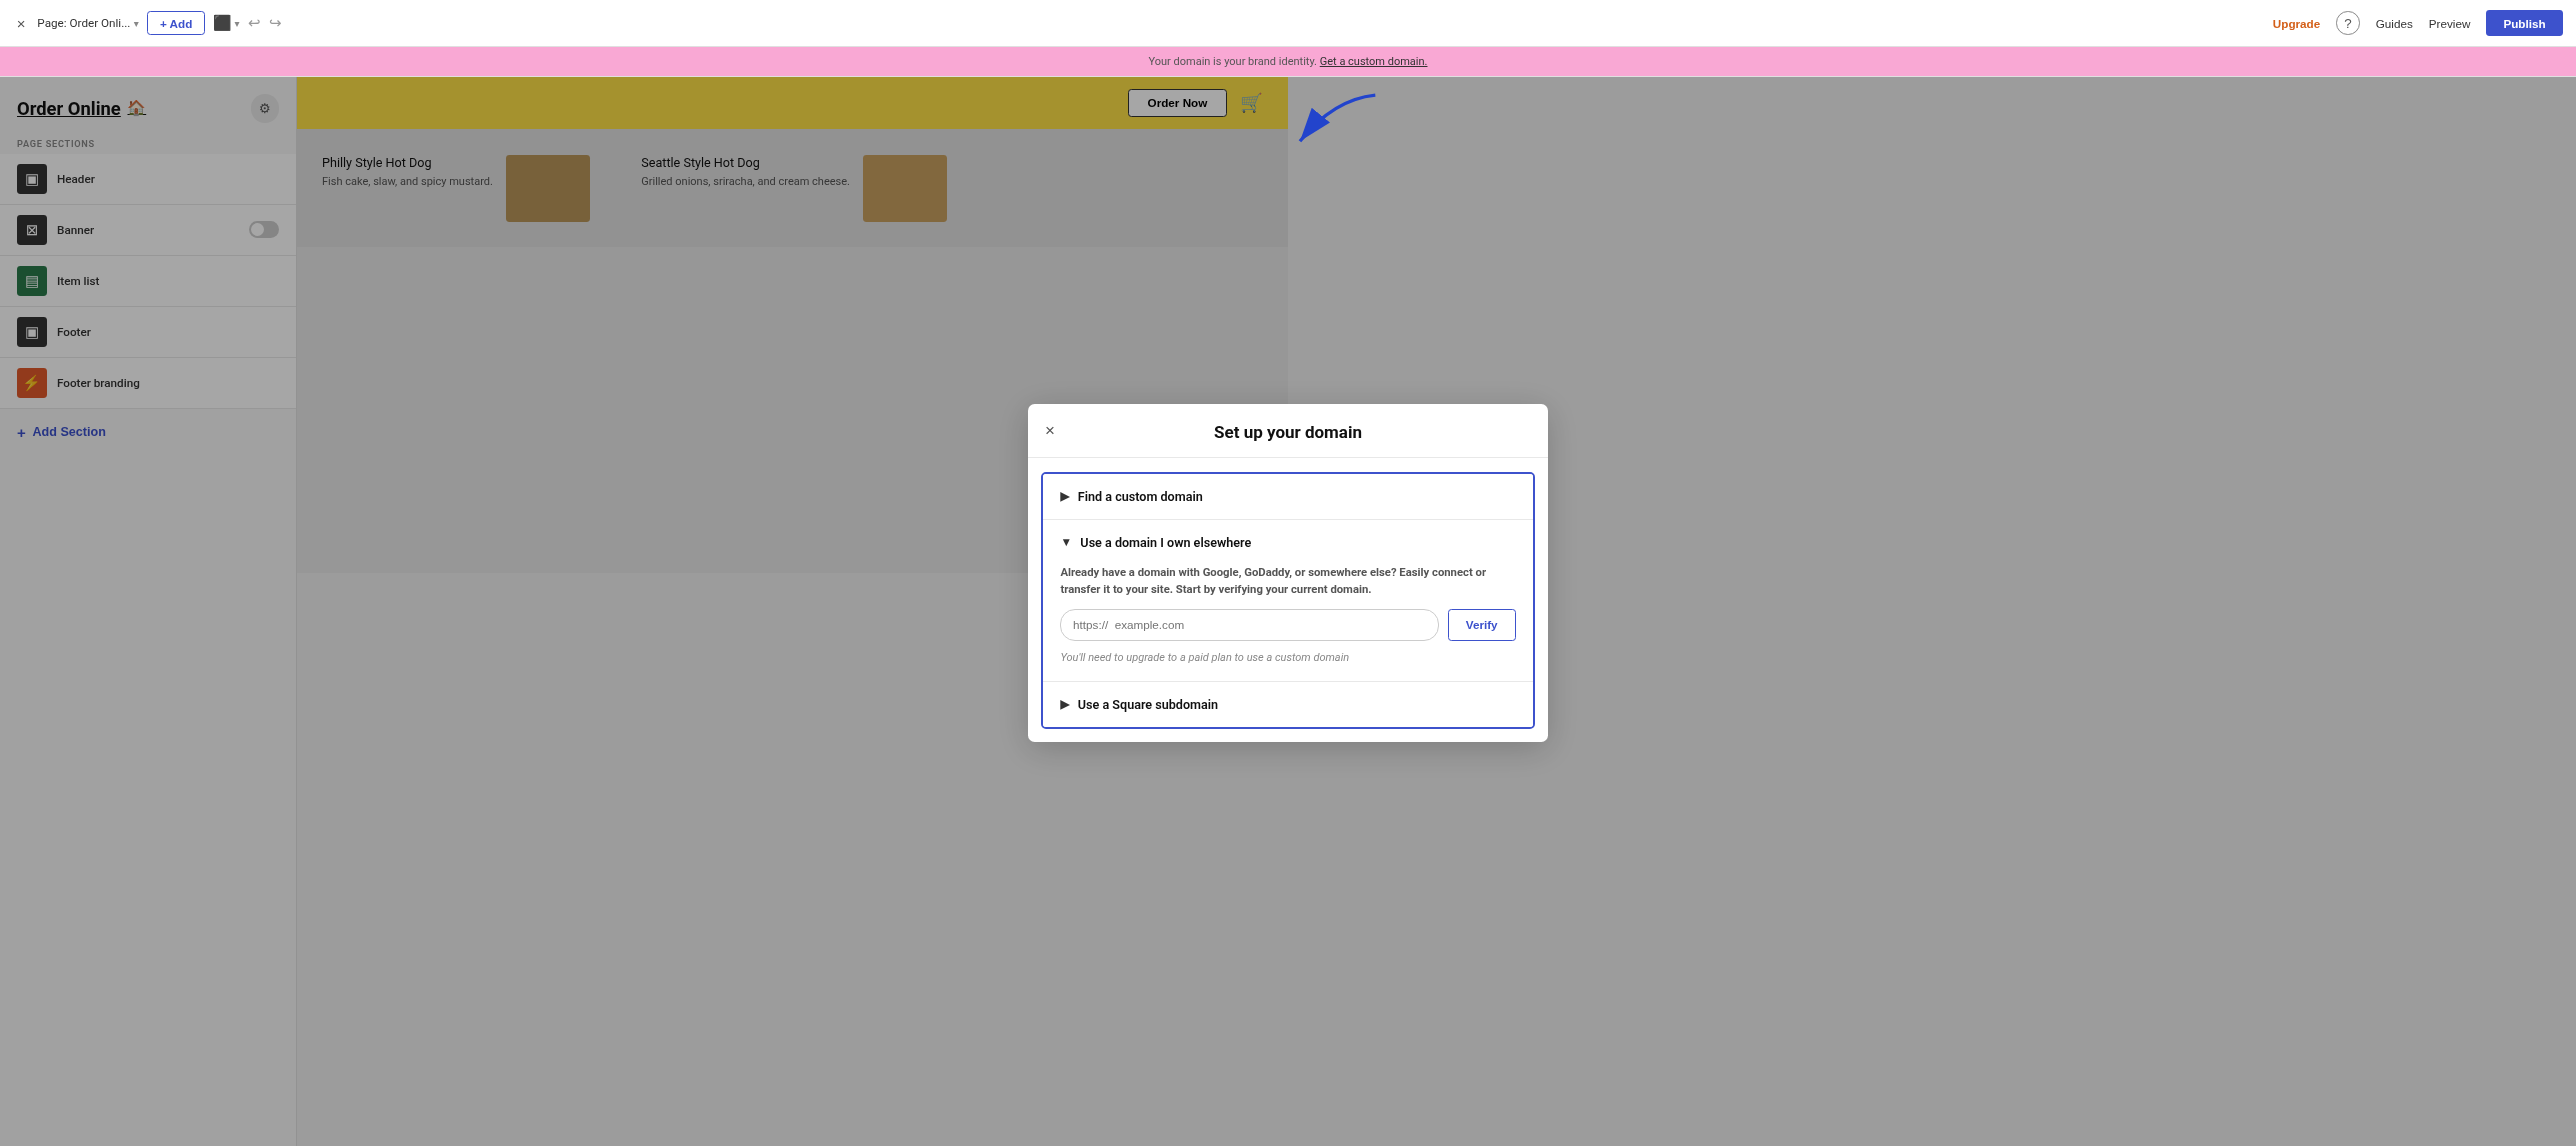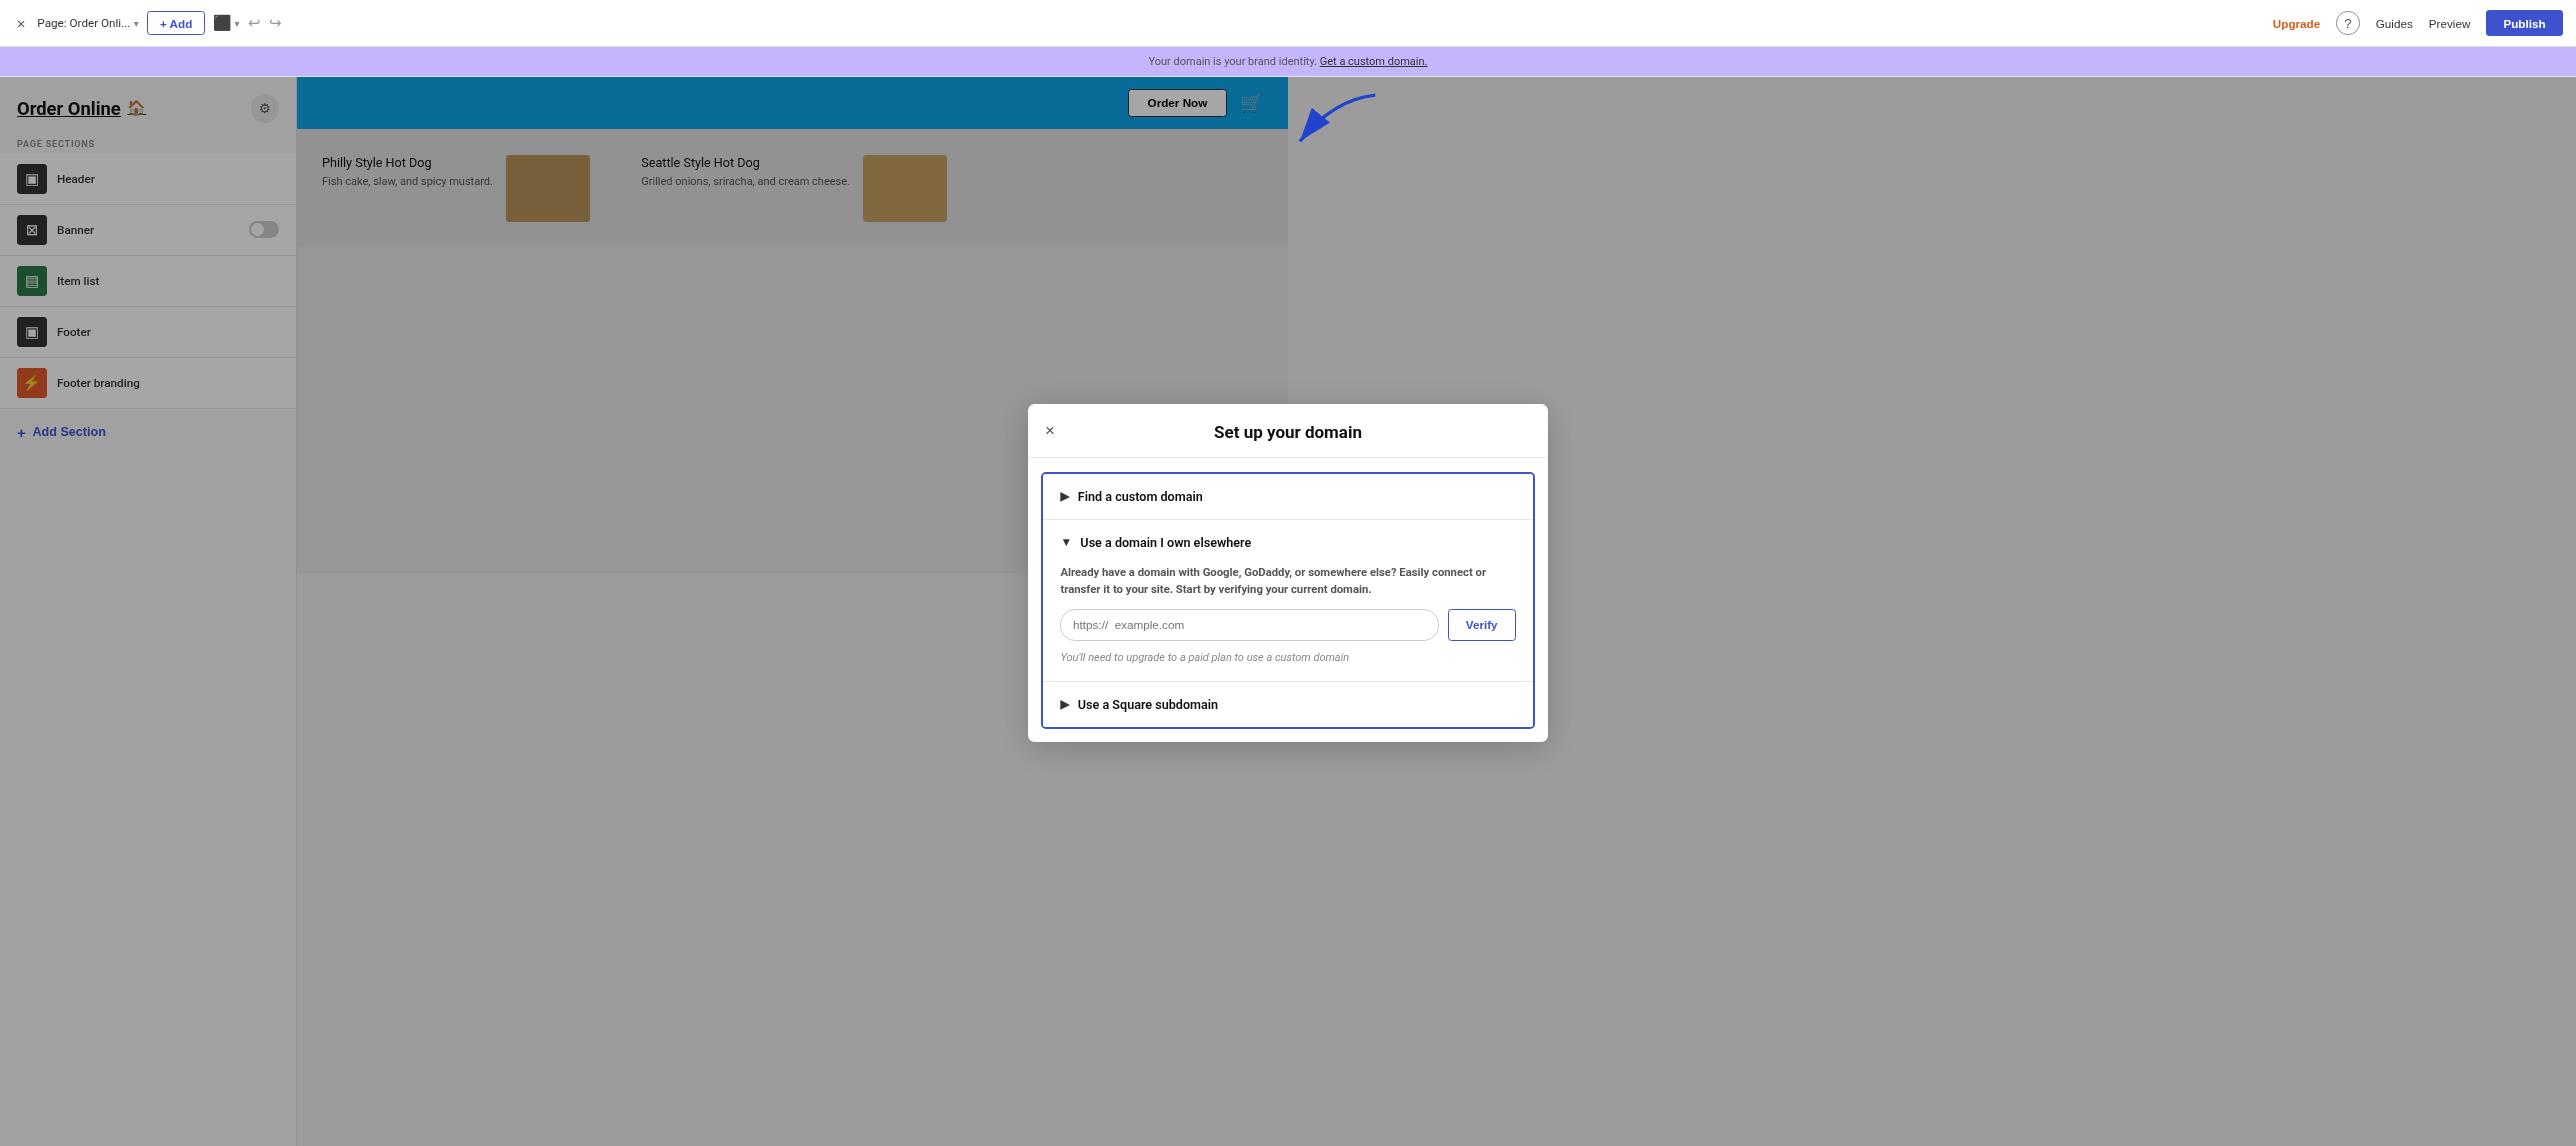--- a/index.html
+++ b/index.html
@@ -21,21 +21,21 @@
     .undo-btn, .redo-btn { background: none; border: none; cursor: pointer; color: #999; font-size: 15px; }
     .upgrade-btn { color: #d4601a; font-size: 11.7px; font-weight: 600; cursor: pointer; background: none; border: none; }
     .help-btn { background: none; border: none; cursor: pointer; color: #555; font-size: 13.4px; width: 23.5px; height: 23.5px; border-radius: 50%; border: 1.3px solid #888; display: flex; align-items: center; justify-content: center; }
     .guides-btn { background: none; border: none; cursor: pointer; color: #333; font-size: 11.7px; }
     .preview-btn { background: none; border: none; cursor: pointer; color: #333; font-size: 11.7px; }
     .publish-btn { background: #3d52cc; color: #fff; border: none; border-radius: 3.4px; padding: 6.7px 17px; font-size: 11.7px; font-weight: 600; cursor: pointer; }
 
     
     .domain-banner {
       position: fixed; top: 47px; left: 0; right: 0; height: 30px;
-      background: #c4b5fd; border-bottom: 0.8px solid #e0e0e0;
+      background: #f9a8d4; border-bottom: 0.8px solid #e0e0e0;
       display: flex; align-items: center; justify-content: center;
       font-size: 11px; color: #555; z-index: 999;
     }
     .domain-banner a { color: #333; text-decoration: underline; }
 
     
     .sidebar {
       position: fixed; top: 77px; left: 0; width: 297px; bottom: 0;
       background: #f7f7f7; border-right: 0.8px solid #e0e0e0;
       overflow-y: auto; z-index: 100;
@@ -82,21 +82,21 @@
     .accordion-icon { font-size: 11.7px; color: #333; font-weight: 700; }
     .accordion-label { font-size: 12.6px; color: #111; font-weight: 600; }
 
     
     .accordion-content { padding: 0 17px 17px; background: #fff; }
     .accordion-desc { font-size: 11.3px; color: #555; line-height: 1.5; margin-bottom: 10px; font-weight: bold; }
     .domain-input-row { display: flex; gap: 8.4px; }
     .domain-input { flex: 1; border: 1.3px solid #ccc; border-radius: 15px; padding: 8.4px 11.7px; font-size: 11.7px; color: #999; outline: none; }
     .verify-btn { border: 1.3px solid #3d52cc; background: #fff; color: #3d52cc; border-radius: 3.4px; padding: 8.4px 17px; font-size: 11.7px; font-weight: 600; cursor: pointer; white-space: nowrap; }
     .upgrade-notice { font-size: 11px; color: #888; font-style: italic; margin-top: 10px; }
-    .order-now-bar { display: flex; justify-content: flex-end; align-items: center; gap: 13.4px; padding: 11.7px 25px; background: #0ea5e9; border-bottom: 0.8px solid #e0e0e0; }
+    .order-now-bar { display: flex; justify-content: flex-end; align-items: center; gap: 13.4px; padding: 11.7px 25px; background: #fde047; border-bottom: 0.8px solid #e0e0e0; }
     .order-now-btn { border: 1.3px solid #333; background: #fff; border-radius: 3.4px; padding: 6.7px 18.4px; font-size: 11.7px; font-weight: 600; cursor: pointer; }
     .cart-icon { font-size: 18.4px; color: #333; }
     .food-items-row { display: flex; gap: 0; background: #e0e0e0; padding: 25px; gap: 17px; }
     .food-name { font-size: 12.6px; font-weight: 400; color: #111; margin-bottom: 5px; }
     .food-desc { font-size: 11px; color: #555; }
 
     
     .arrow-svg { position: absolute; top: 46px; left: 50%; transform: translateX(-30%); pointer-events: none; z-index: 300; }
   </style>
 </head>

